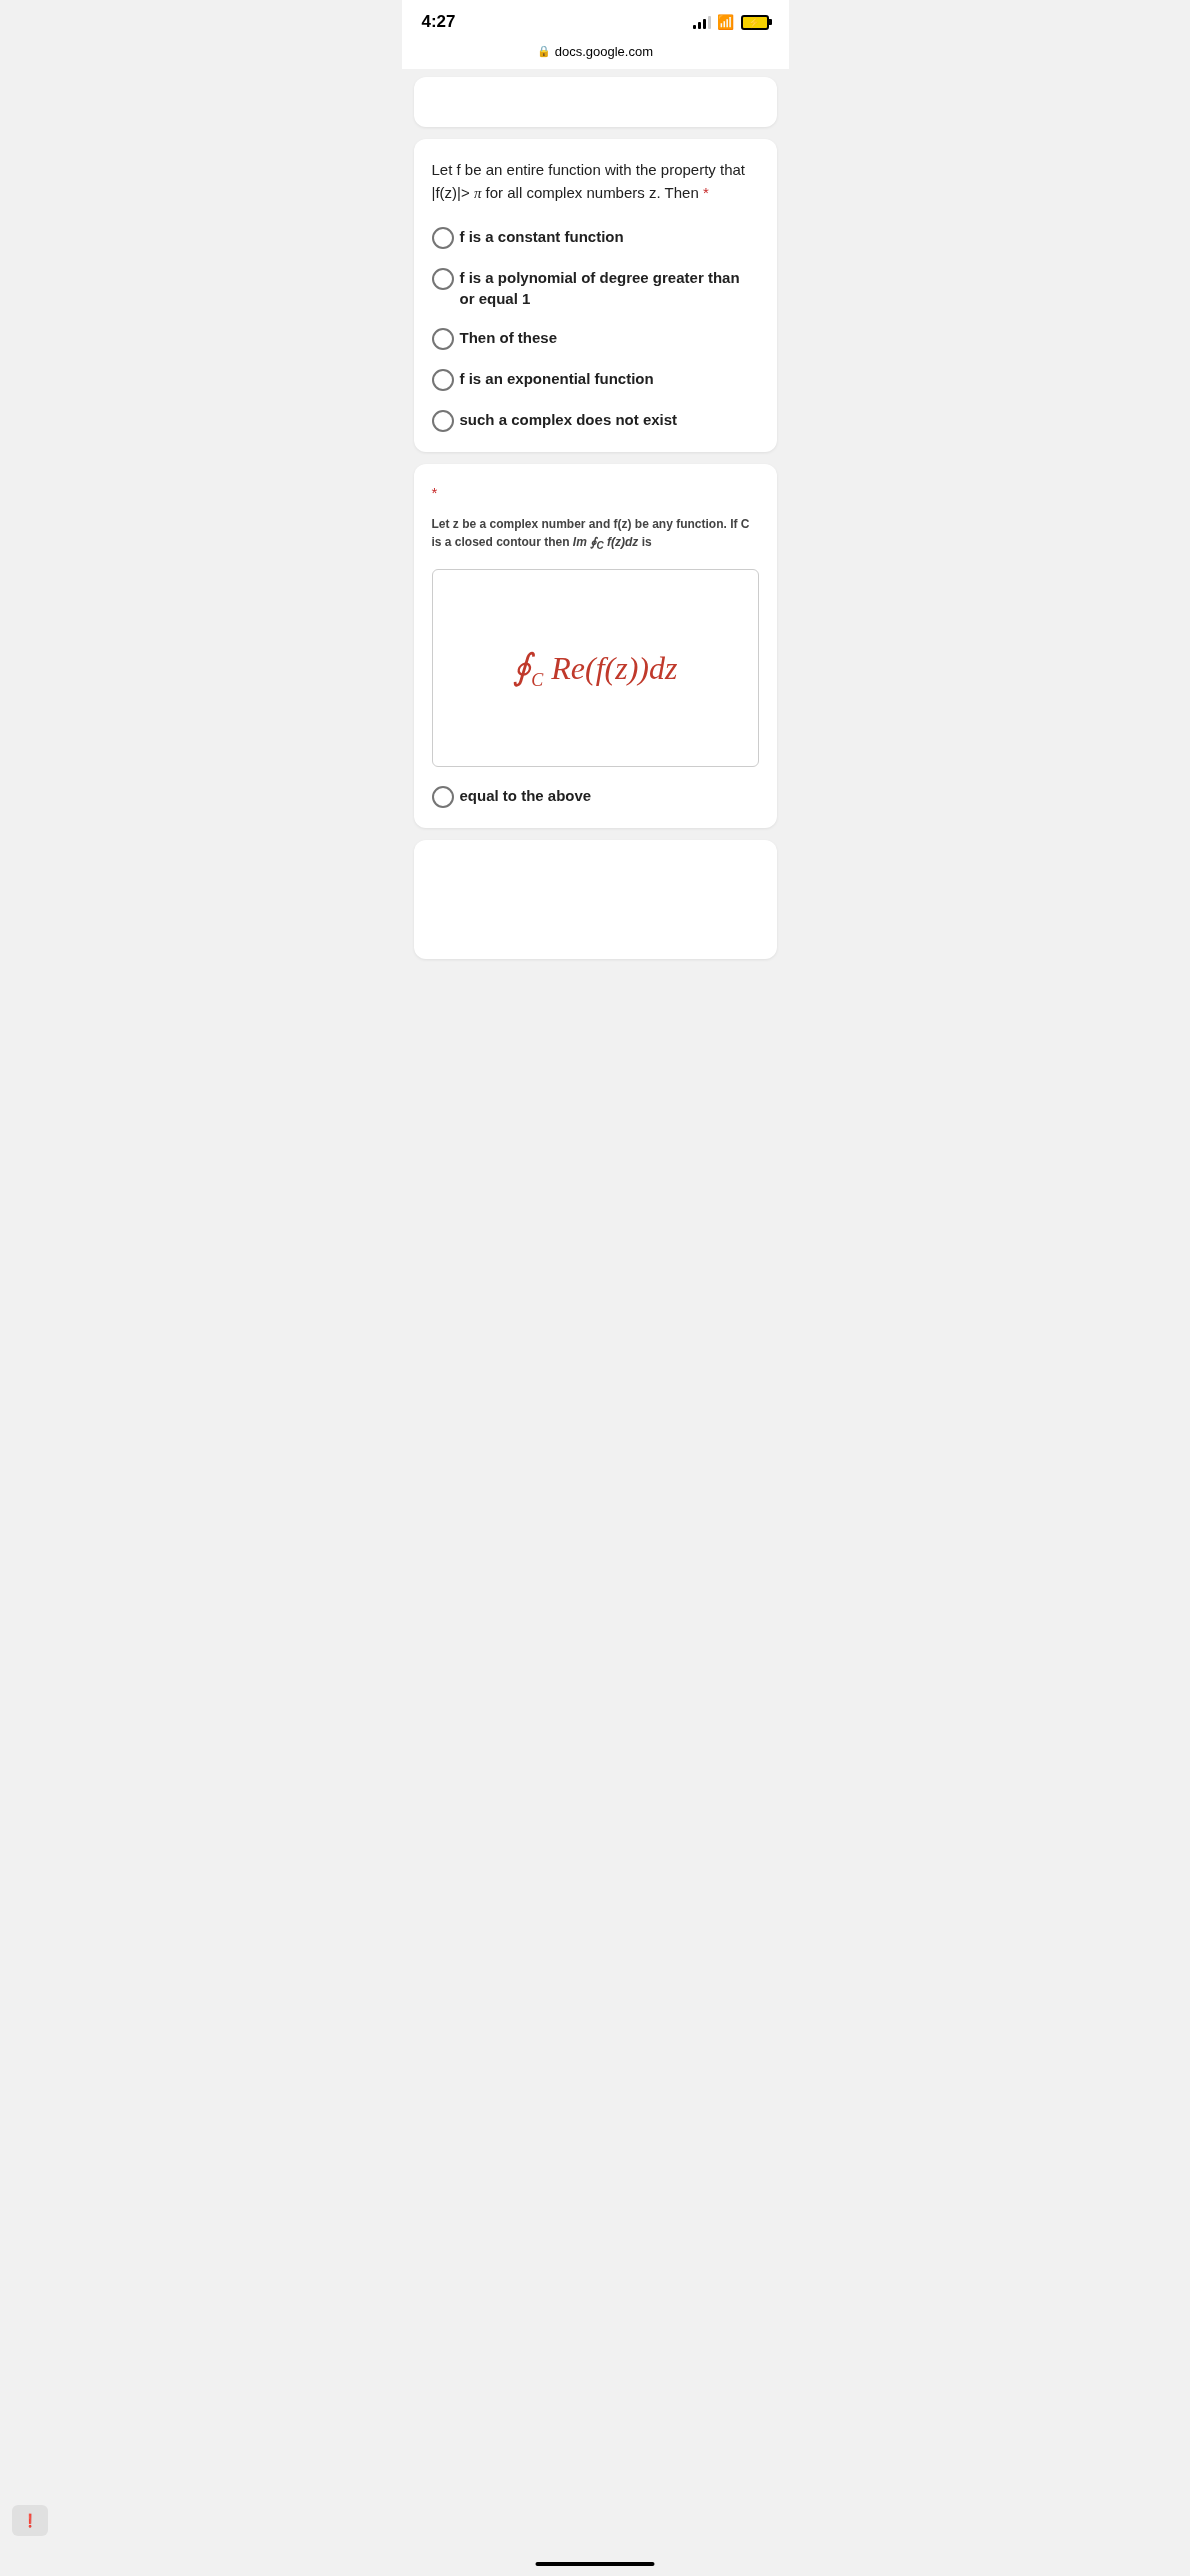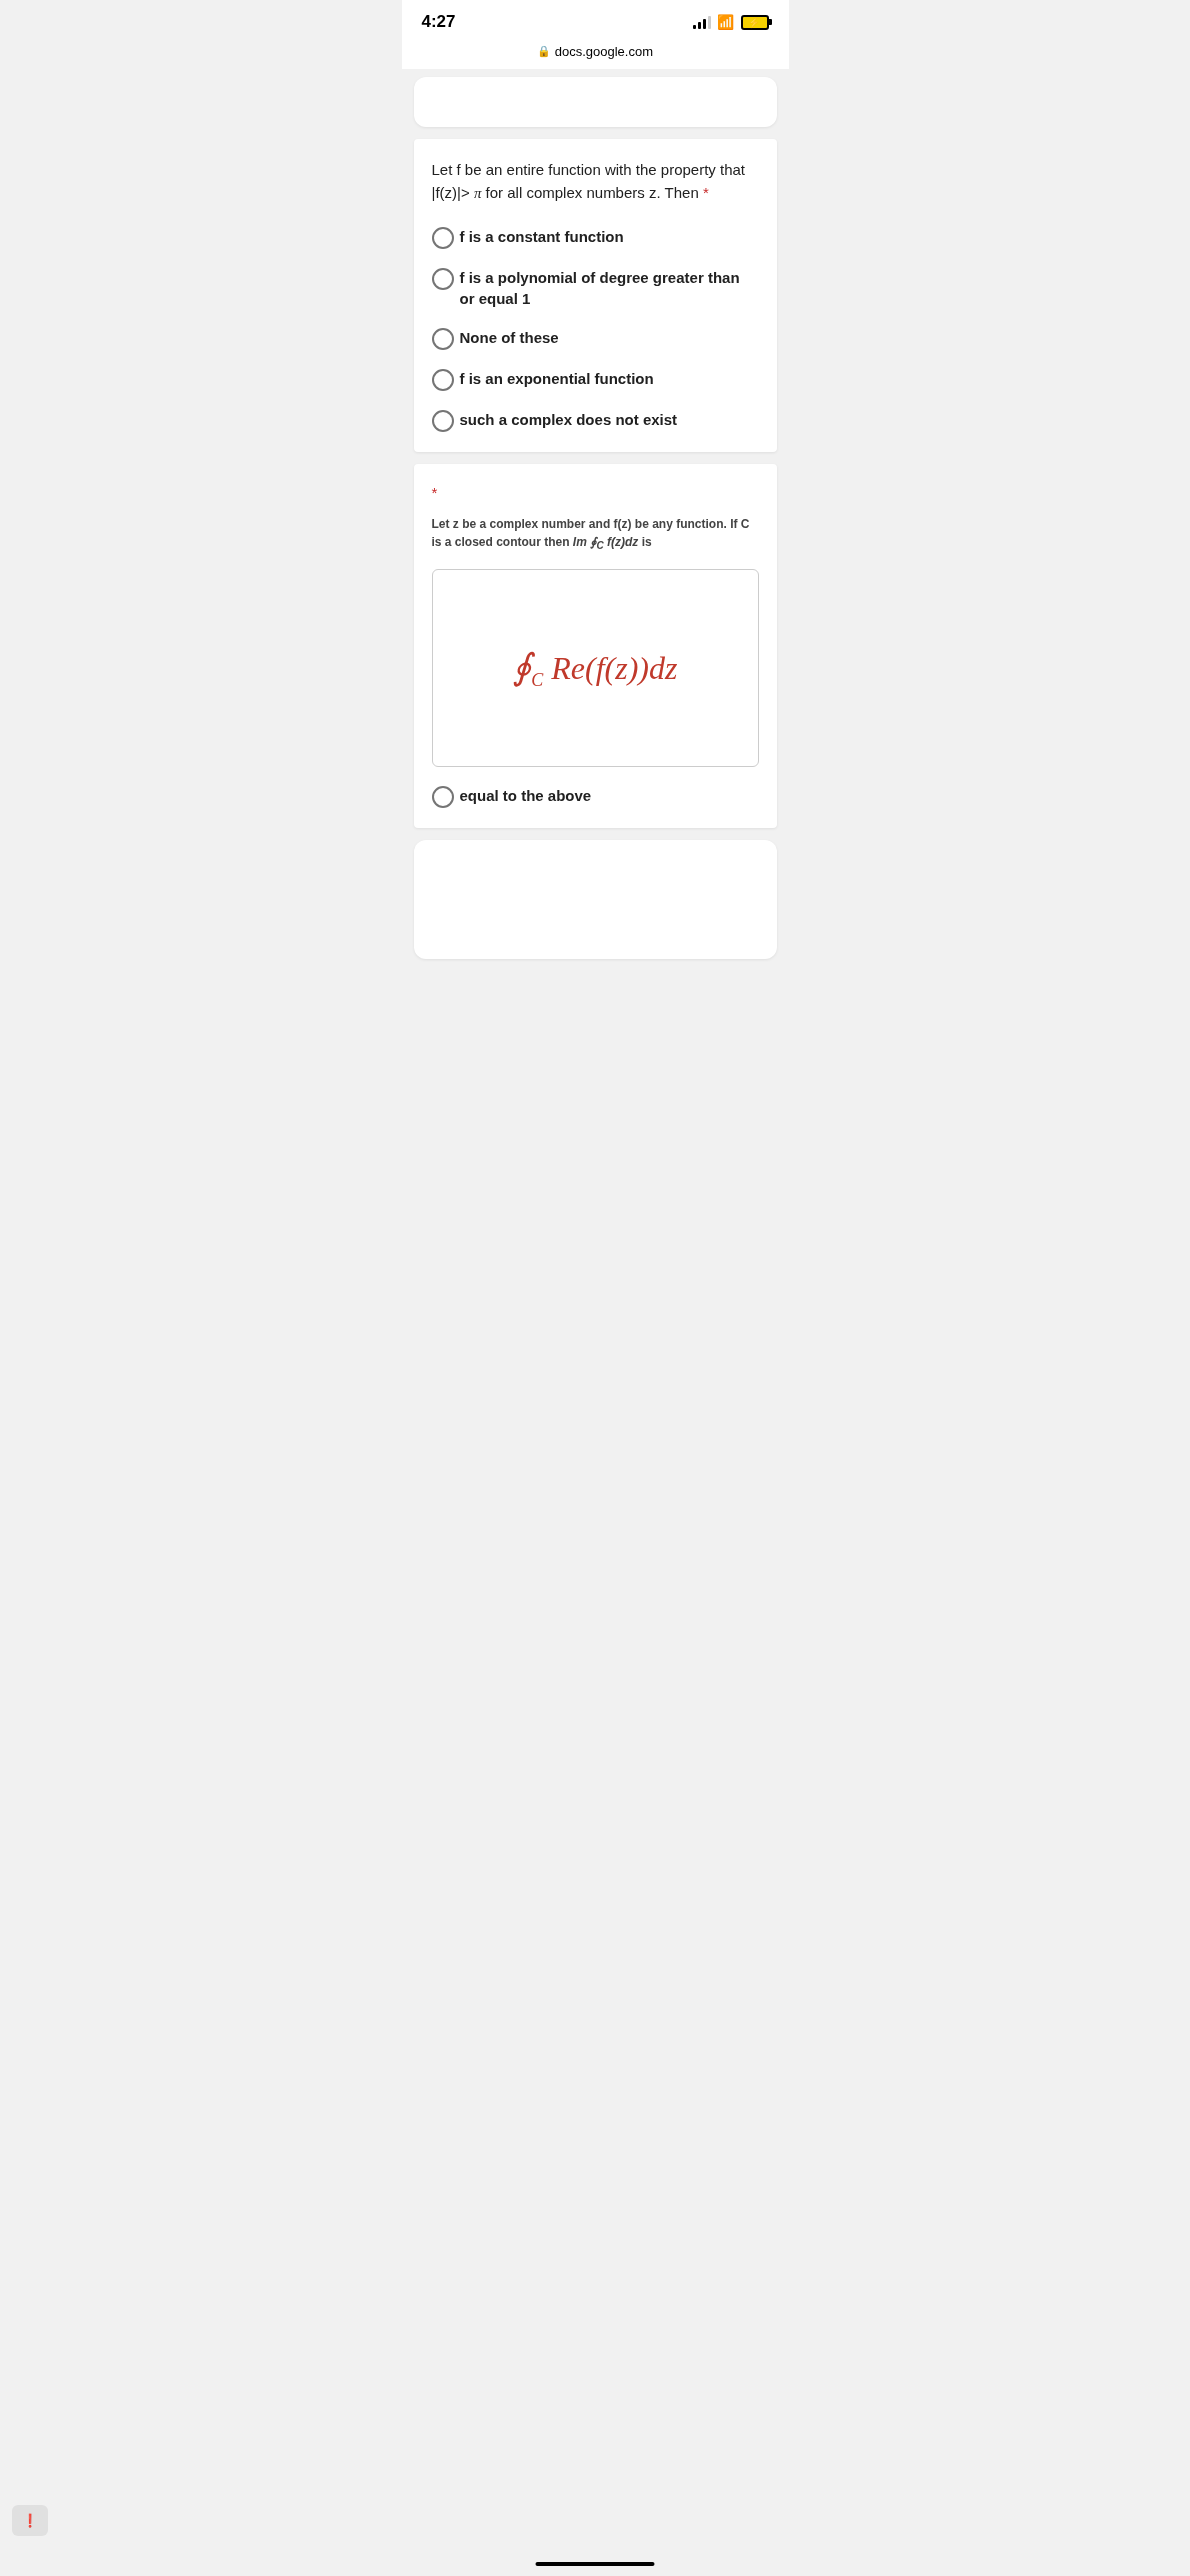--- a/index.html
+++ b/index.html
@@ -104,21 +104,21 @@
     .page-content {
       padding: 8px 12px;
       display: flex;
       flex-direction: column;
       gap: 12px;
     }
 
     
     .card {
       background: #fff;
-      border-radius: 4px;
+      border-radius: 12px;
       padding: 20px 18px;
       box-shadow: 0 1px 3px rgba(0,0,0,0.08);
     }
 
     
     .question-text {
       font-size: 15px;
       color: #212121;
       line-height: 1.5;
       margin-bottom: 22px;
@@ -294,21 +294,21 @@
         <span class="option-label">f is a constant function</span>
       </div>
 
       <div class="option-item">
         <div class="radio-circle"></div>
         <span class="option-label">f is a polynomial of degree greater than or equal 1</span>
       </div>
 
       <div class="option-item">
         <div class="radio-circle"></div>
-        <span class="option-label">None of these</span>
+        <span class="option-label">Then of these</span>
       </div>
 
       <div class="option-item">
         <div class="radio-circle"></div>
         <span class="option-label">f is an exponential function</span>
       </div>
 
       <div class="option-item">
         <div class="radio-circle"></div>
         <span class="option-label">such a complex does not exist</span>

